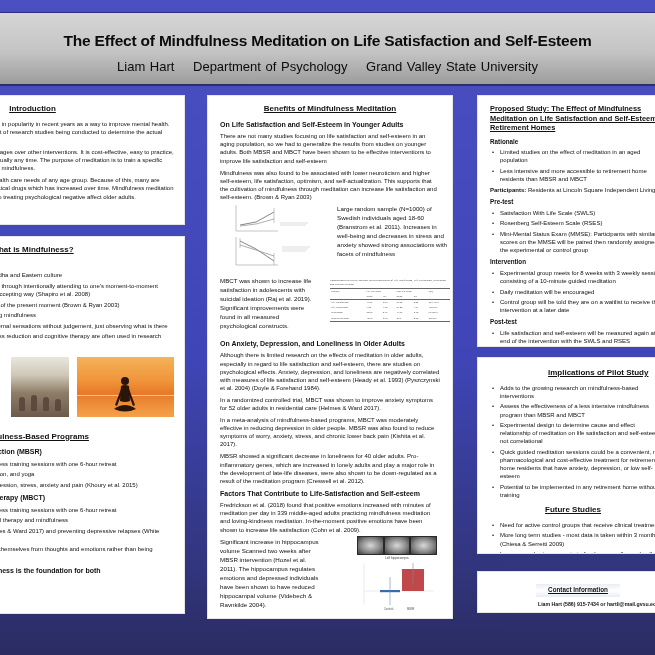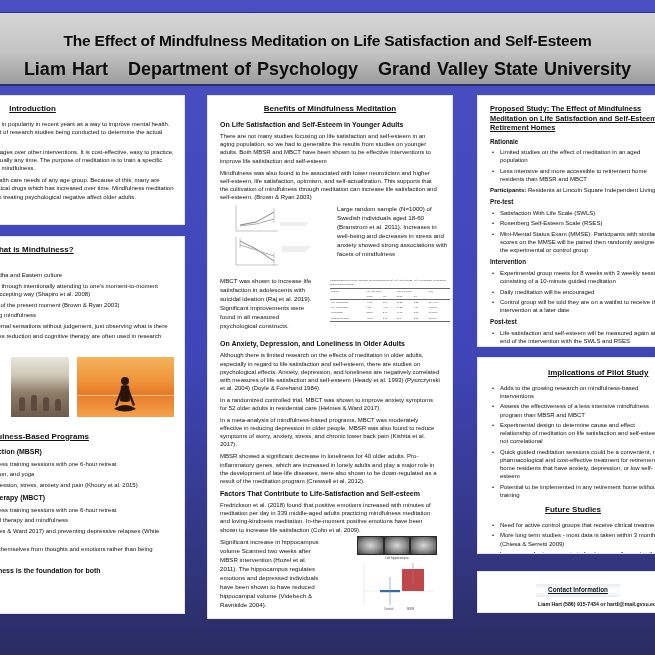--- a/index.html
+++ b/index.html
@@ -15,21 +15,21 @@
     background: linear-gradient(180deg, #d6d6d6 0%, #c4c4c4 55%, #9c9c9c 100%);
     border-top: 1px solid #2e2f8a; border-bottom: 2px solid #2e2f6a;
     text-align: center;
   }
   .banner .title {
     position: absolute; left: 0; right: 0; top: 19px;
     font-weight: bold; font-size: 15.5px; letter-spacing: -0.2px; color: #0c0c0c;
   }
   .banner .authors {
     position: absolute; left: 0; right: 0; top: 46px;
-    font-weight: bold; font-size: 18px; color: #0c0c0c; word-spacing: 1px;
+    font-weight: normal; font-size: 13px; color: #0c0c0c; word-spacing: 1px;
   }
   .banner .authors span { margin: 0 7px; }
   .panel {
     position: absolute; background: #fff;
     border: 1px solid #e6e6e6;
     overflow: hidden;
     font-size: 6px; line-height: 1.35;
   }
   .panel h2 {
     font-size: 8px; font-weight: bold; text-decoration: underline;

